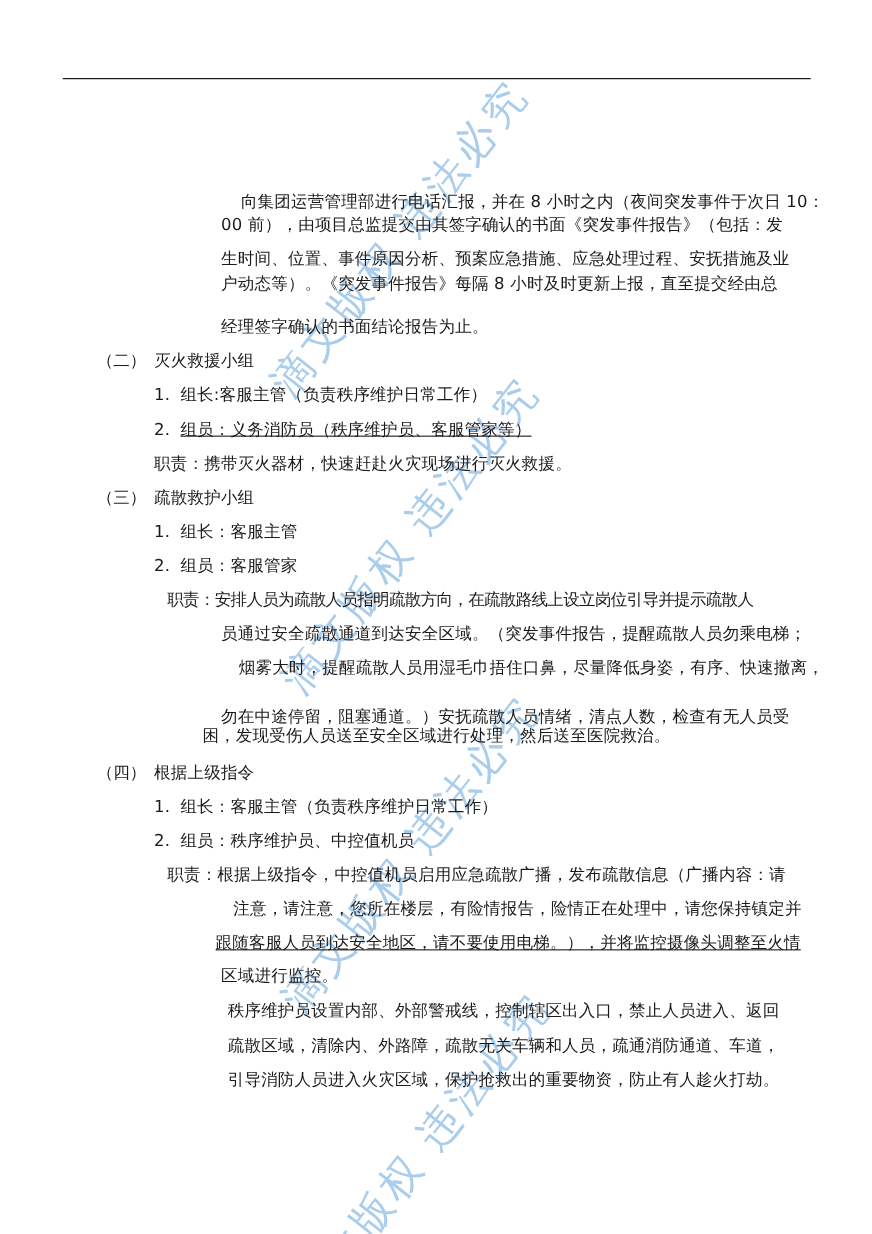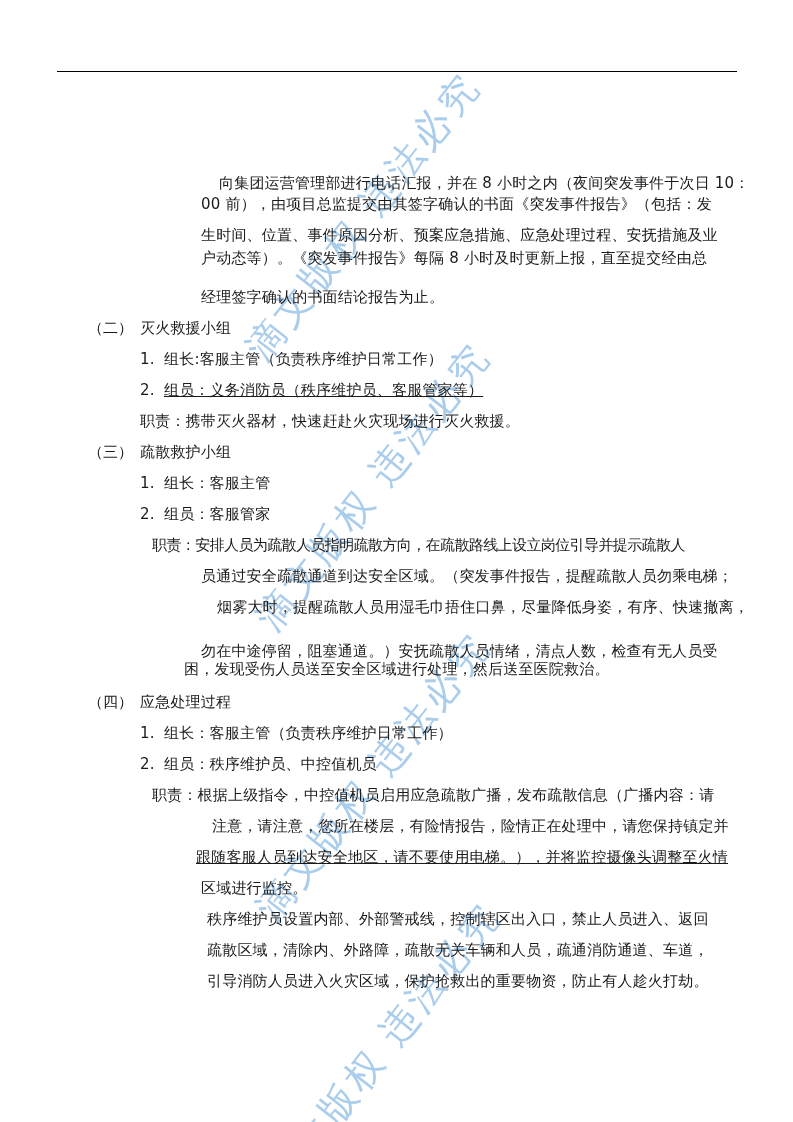--- a/index.html
+++ b/index.html
@@ -50,21 +50,21 @@
   <div class="line" style="left:164px; top:504px;">组员：客服管家</div>
   <div class="line" style="left:152px; top:535px; letter-spacing:-0.6px;">职责：安排人员为疏散人员指明疏散方向，在疏散路线上设立岗位引导并提示疏散人</div>
   <div class="line" style="left:201px; top:566px;">员通过安全疏散通道到达安全区域。（突发事件报告，提醒疏散人员勿乘电梯；</div>
   <div class="line" style="left:217px; top:597px;">烟雾大时，提醒疏散人员用湿毛巾捂住口鼻，尽量降低身姿，有序、快速撤离，</div>
   <div class="line" style="left:201px; top:628px;margin-top:13px;">勿在中途停留，阻塞通道。）安抚疏散人员情绪，清点人数，检查有无人员受</div>
   <div class="line" style="left:184px; top:659px;">困，发现受伤人员送至安全区域进行处理，然后送至医院救治。</div>
 </div>
 
 <div>
   <div class="sec-num" style="left:88px; top:692px;">（四）</div>
-  <div class="line" style="left:140px; top:692px;">应急处理过程</div>
+  <div class="line" style="left:140px; top:692px;">根据上级指令</div>
   <div class="line" style="left:140px; top:723px;">1.</div>
   <div class="line" style="left:164px; top:723px;">组长：客服主管（负责秩序维护日常工作）</div>
   <div class="line" style="left:140px; top:754px;">2.</div>
   <div class="line" style="left:164px; top:754px;">组员：秩序维护员、中控值机员</div>
   <div class="line" style="left:152px; top:785px;">职责：根据上级指令，中控值机员启用应急疏散广播，发布疏散信息（广播内容：请</div>
   <div class="line" style="left:201px; top:816px;margin-left:11px;">注意，请注意，您所在楼层，有险情报告，险情正在处理中，请您保持镇定并</div>
   <div class="line" style="left:196px; top:847px;text-decoration:underline;">跟随客服人员到达安全地区，请不要使用电梯。），并将监控摄像头调整至火情</div>
   <div class="line" style="left:201px; top:878px;font-family:Liberation Serif, serif;">区域进行监控。</div>
   <div class="line" style="left:207px; top:909px;">秩序维护员设置内部、外部警戒线，控制辖区出入口，禁止人员进入、返回</div>
   <div class="line" style="left:207px; top:940px;">疏散区域，清除内、外路障，疏散无关车辆和人员，疏通消防通道、车道，</div>

